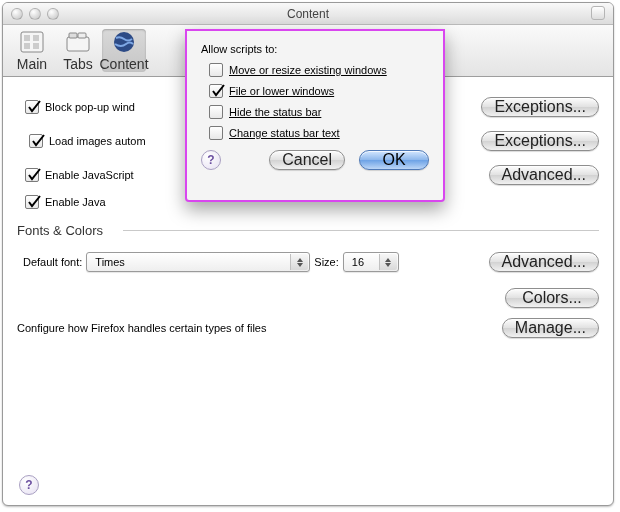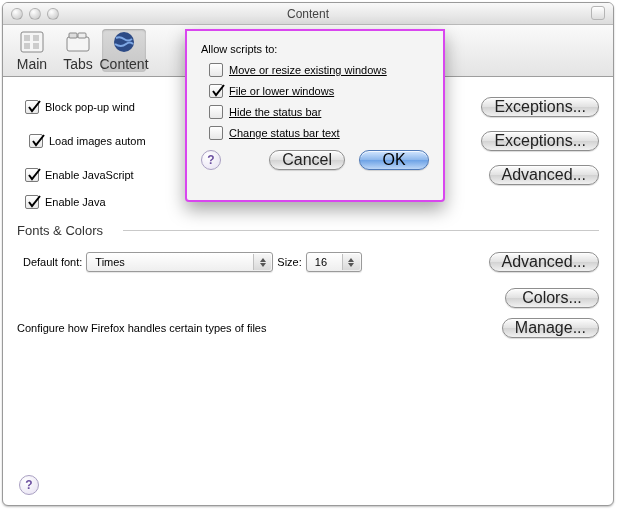--- a/index.html
+++ b/index.html
@@ -315,21 +315,21 @@
       <span class="checklbl">Enable Java</span>
     </div>
 
     <div class="section-label">
       <span>Fonts &amp; Colors</span>
       <span class="rule"></span>
     </div>
 
     <div class="fontline">
       <span>Default font:</span>
-      <div class="popup" style="width:187px">
+      <div class="popup" style="width:224px">
         <span>Times</span>
         <span class="arrows"></span>
       </div>
       <span>Size:</span>
       <div class="popup" style="width:56px">
         <span>16</span>
         <span class="arrows"></span>
       </div>
       <div class="rightcol">
         <span class="aqua-btn">Advanced...</span>

